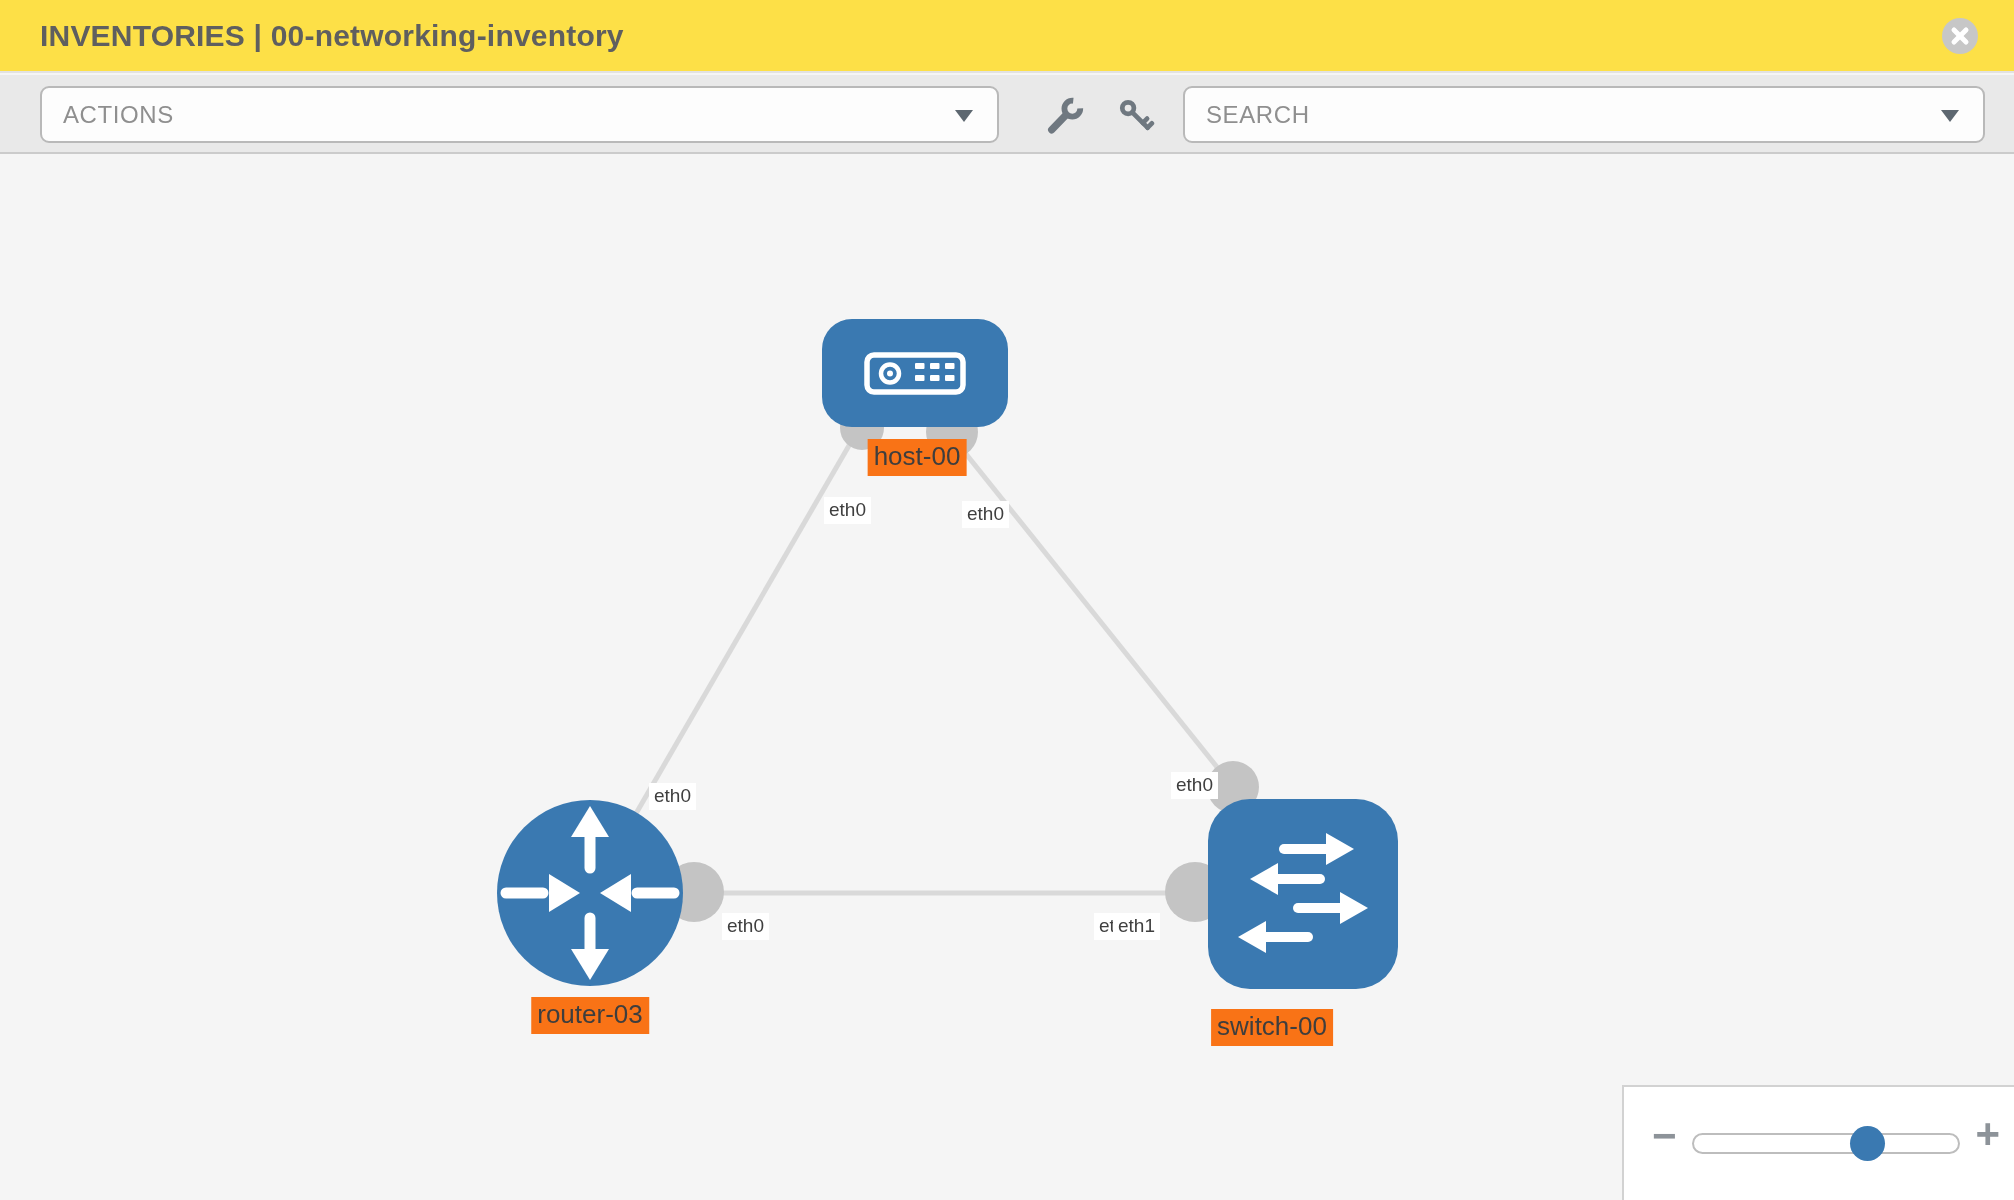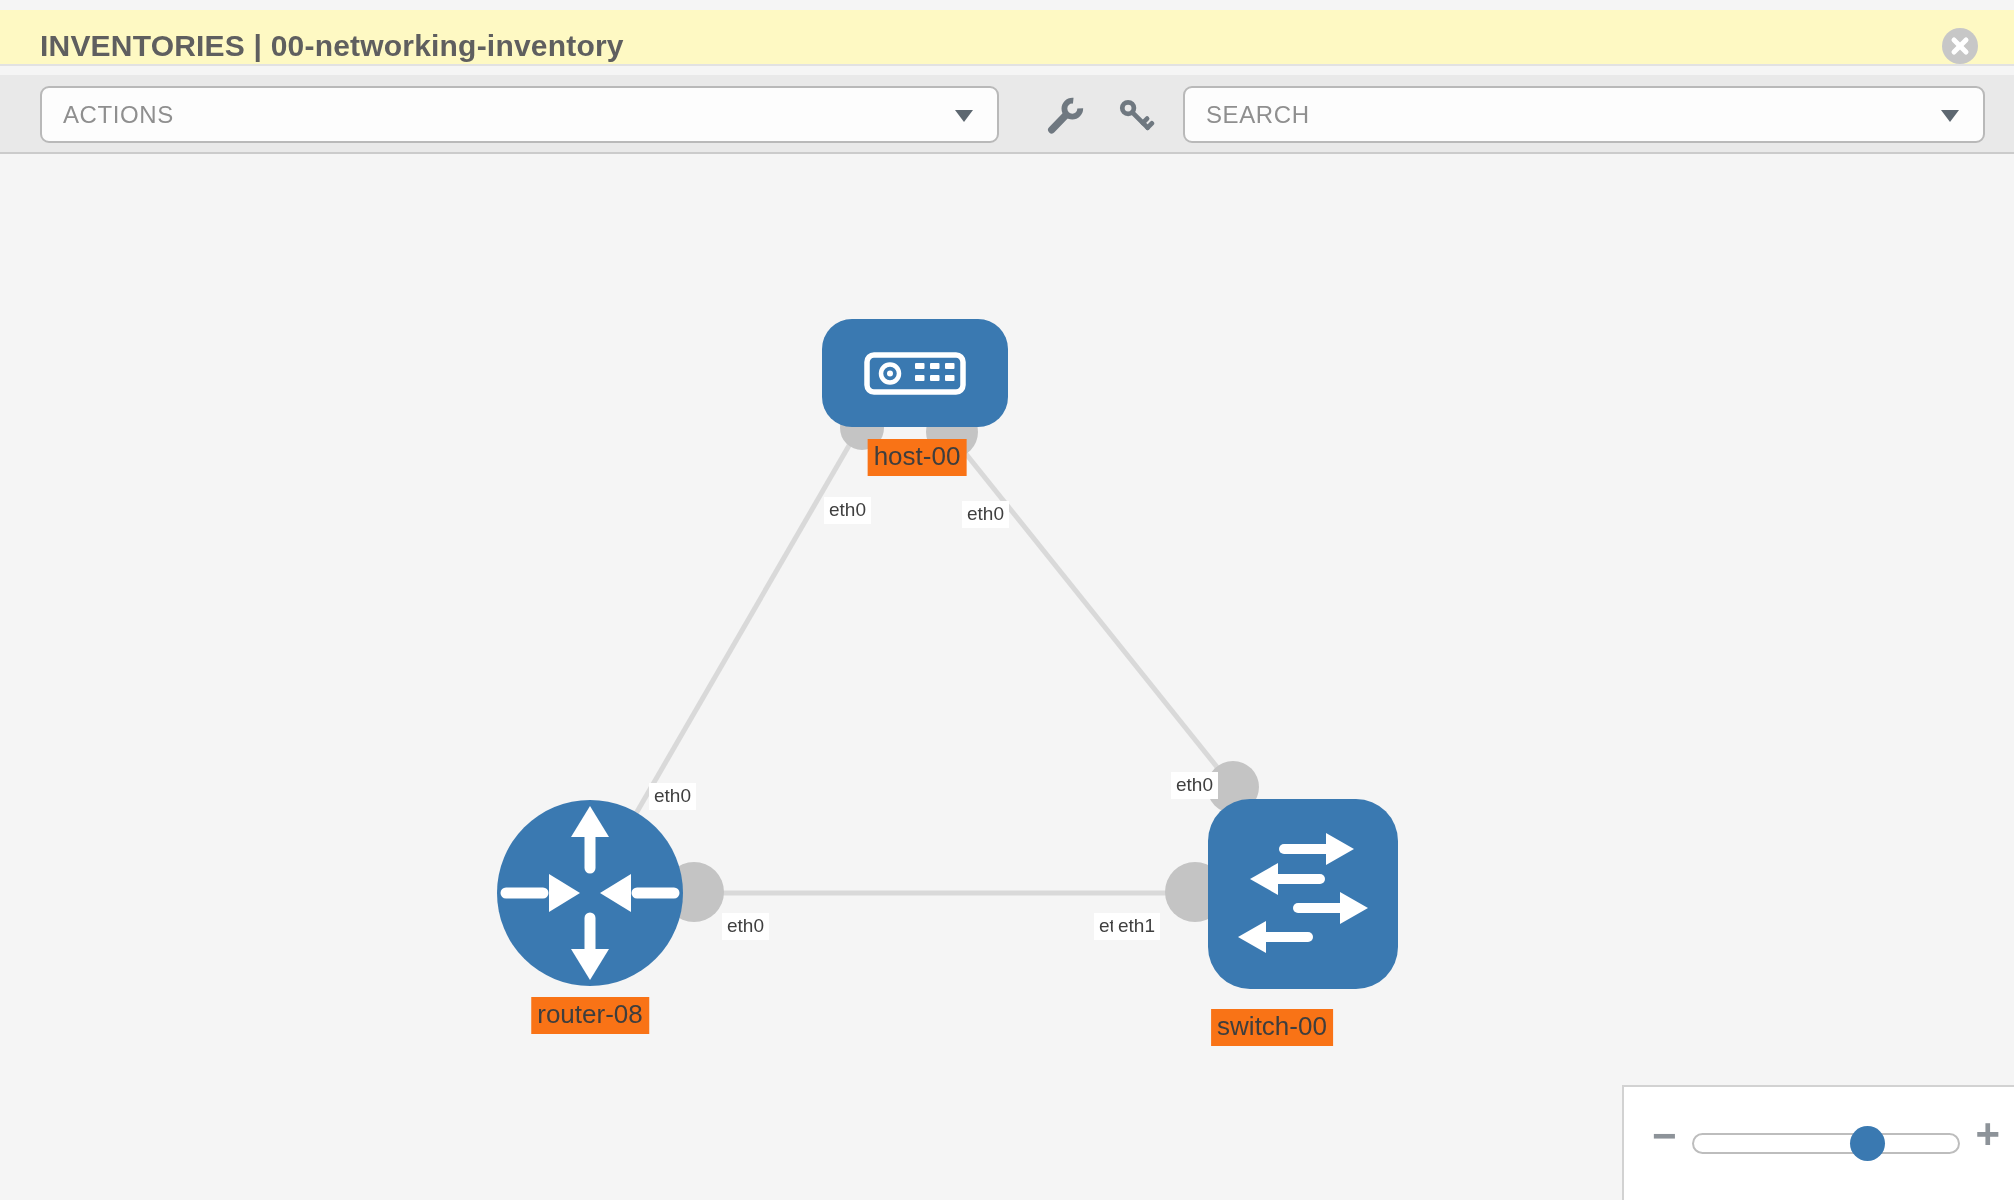--- a/index.html
+++ b/index.html
@@ -1,22 +1,22 @@
 <!DOCTYPE html>
 <html><head>
 <meta charset="utf-8">
 <style>
   * { margin:0; padding:0; box-sizing:border-box; }
   html,body { width:2014px; height:1200px; overflow:hidden;
     font-family:"Liberation Sans","DejaVu Sans",sans-serif; background:#fff; }
   #app { position:relative; width:2014px; height:1200px; background:#f5f5f5; }
 
   
-  .hdr { position:absolute; left:0; top:10px; width:2014px; height:56px;
-    background:#fef9c3; border-bottom:2px solid #e2e2e2; }
+  .hdr { position:absolute; left:0; top:0; width:2014px; height:73px;
+    background:#fde047; border-bottom:2px solid #e2e2e2; }
   .hdr-title { position:absolute; left:40px; top:0; line-height:71px;
     font-size:30px; font-weight:bold; color:#5f5f5f; letter-spacing:0.2px; }
   .close-btn { position:absolute; right:36px; top:18px; width:36px; height:36px;
     border-radius:50%; background:#c7c7c7; cursor:pointer; }
   .close-btn svg { position:absolute; left:8px; top:8px; }
 
   
   .tbar { position:absolute; left:0; top:75px; width:2014px; height:79px;
     background:#e9e9e9; border-bottom:2px solid #cbcbcb; }
   .ddl { position:absolute; top:11px; height:57px; background:#fdfdfd;
@@ -158,21 +158,21 @@
     <span class="node-label" style="left:917px; top:283px;">host-00</span>
     <span class="if-label" style="left:962px; top:301px;">eth0</span>
 
     <span class="if-label" style="left:649px; top:583px;">eth0</span>
     <span class="if-label" style="left:1171px; top:572px;">eth0</span>
 
     <span class="if-label" style="left:722px; top:713px;">eth0</span>
     <span class="if-label" style="left:1094px; top:713px;">eth0</span>
     <span class="if-label" style="left:1113px; top:713px;">eth1</span>
 
-    <span class="node-label" style="left:590px; top:841px;">router-08</span>
+    <span class="node-label" style="left:590px; top:841px;">router-03</span>
     <span class="node-label" style="left:1272px; top:838px;margin-top:15px;">switch-00</span>
 
     <div class="zoom-panel">
       <span class="zoom-minus">−</span>
       <div class="zoom-track">
         <div class="zoom-handle"></div>
       </div>
       <span class="zoom-plus">+</span>
     </div>
   </div>

